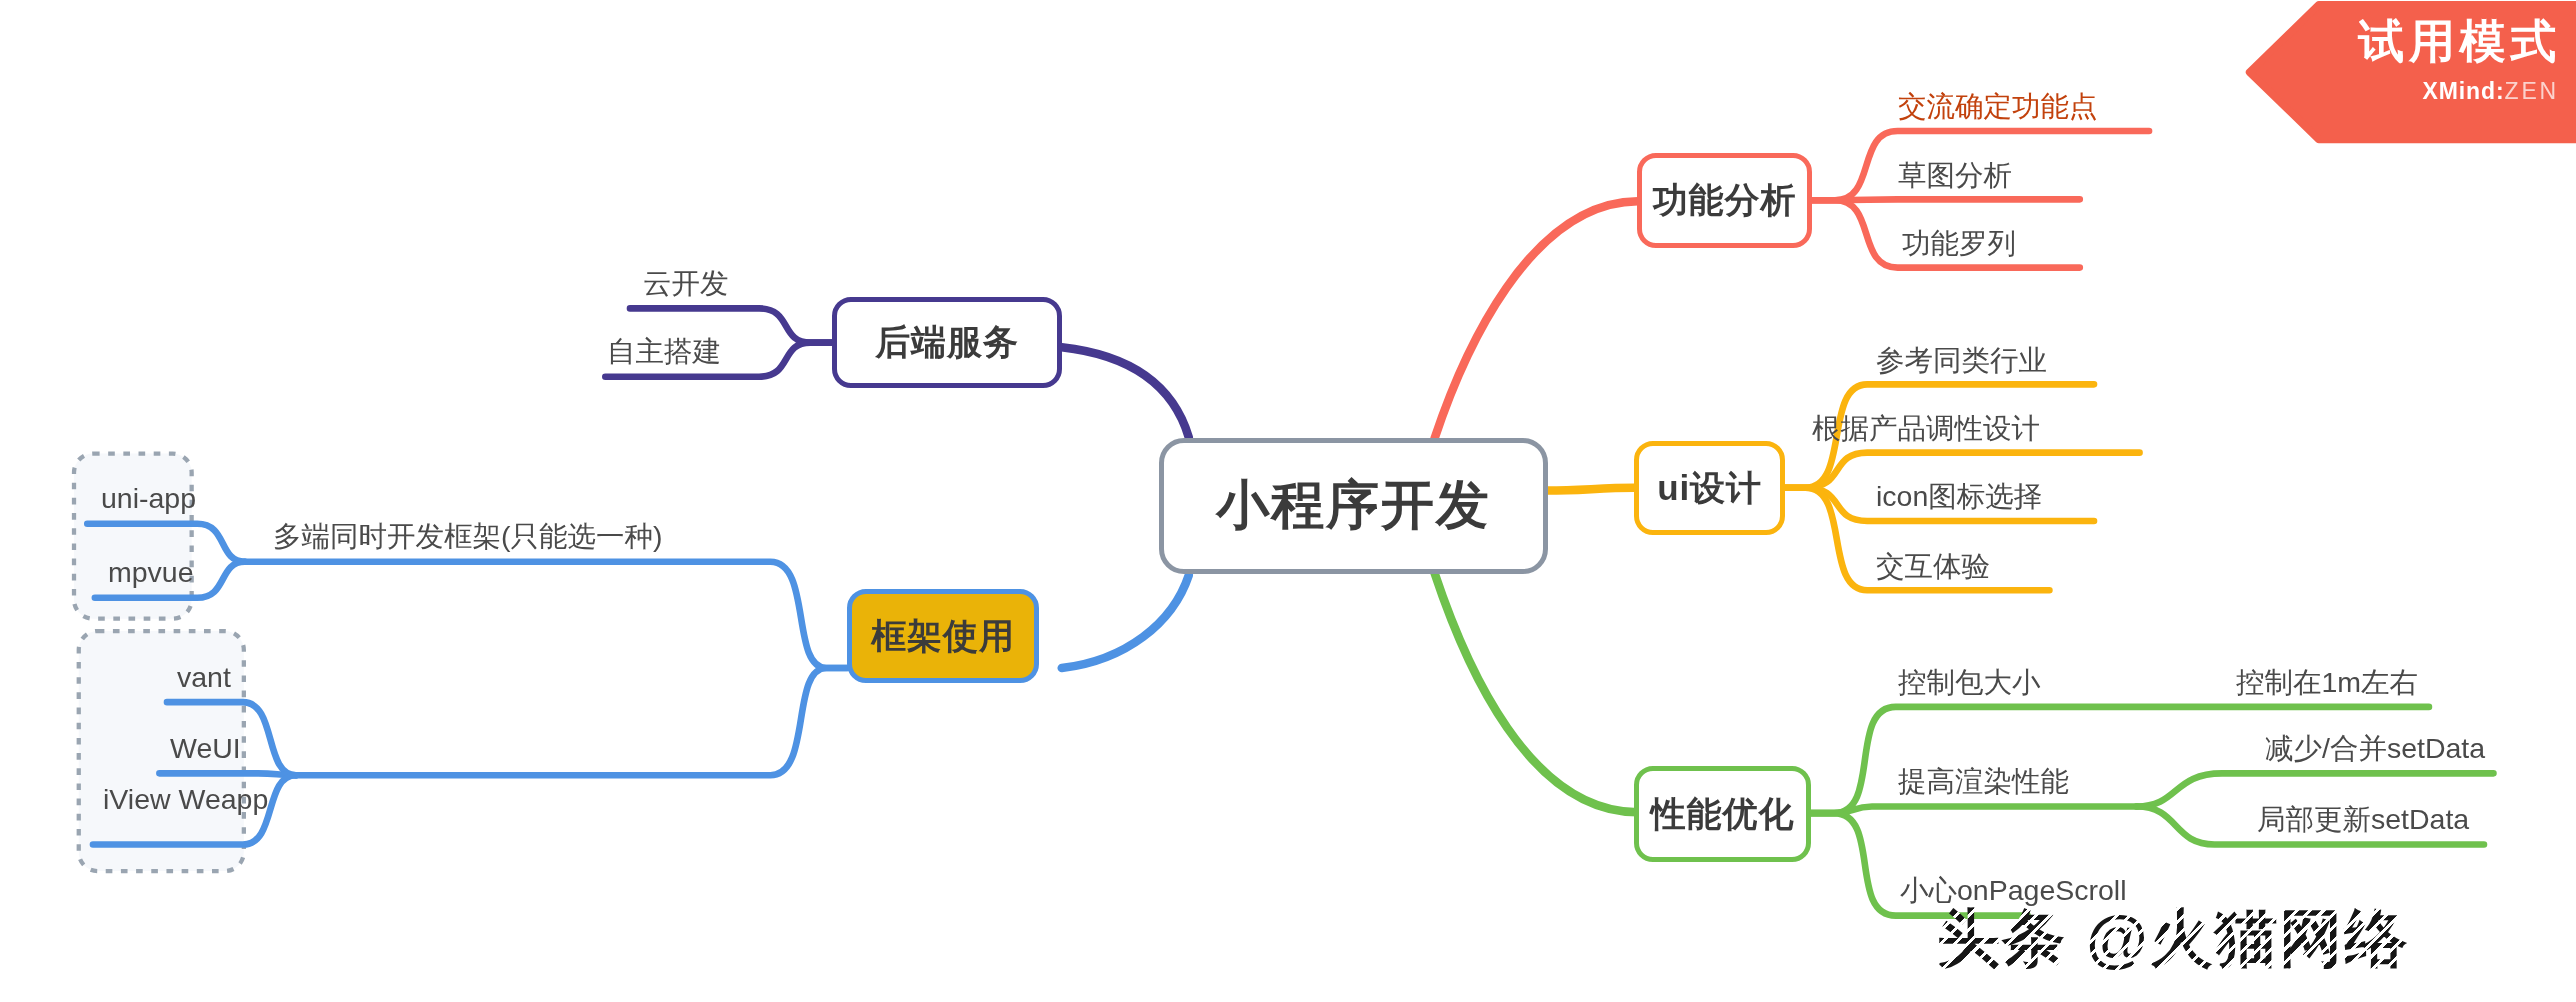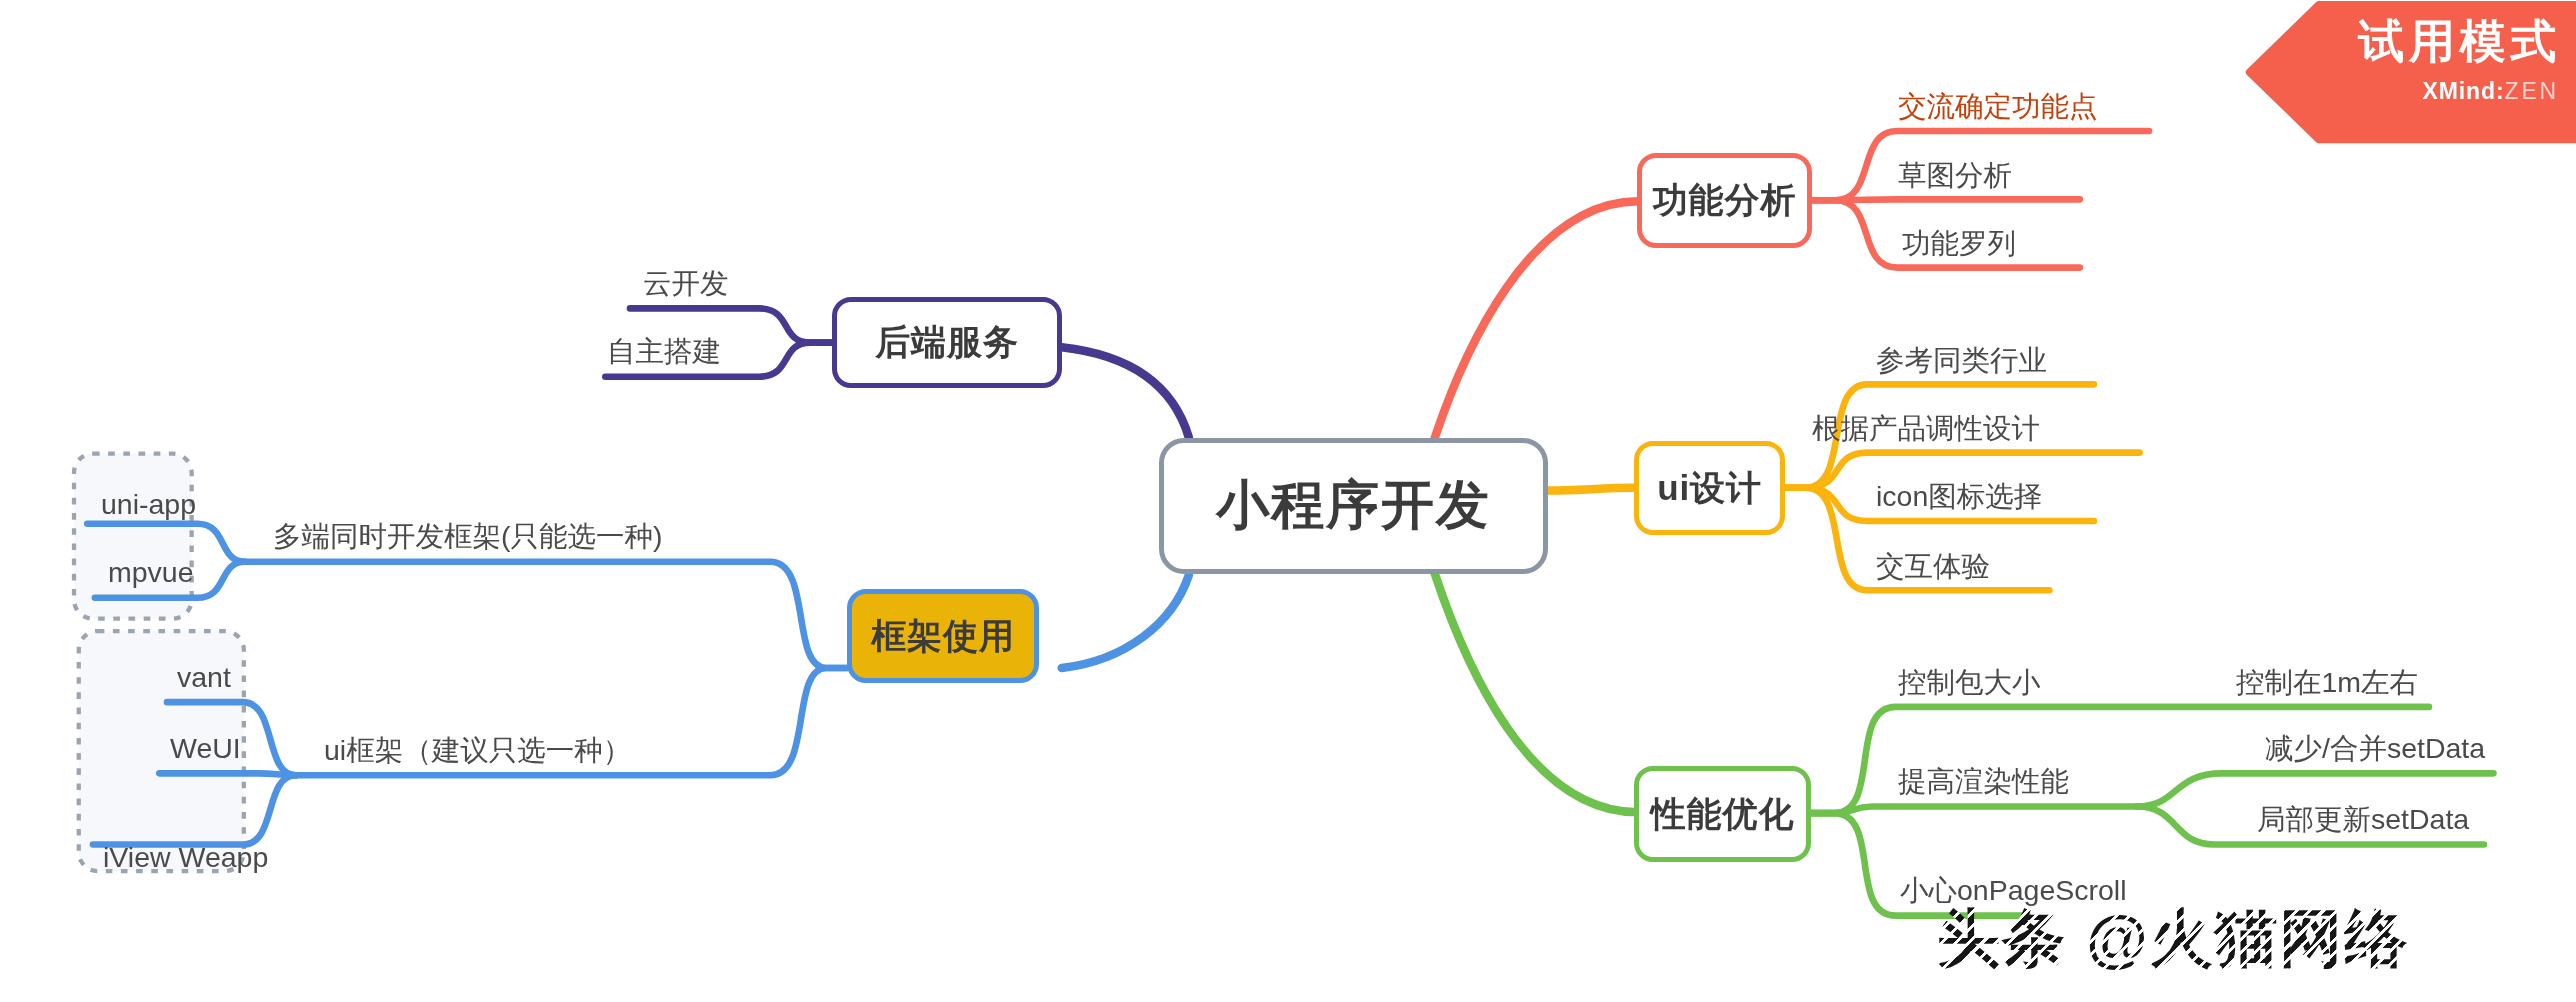--- a/index.html
+++ b/index.html
@@ -90,26 +90,25 @@
   <div class="leaf" style="left: 2236px; top: 663px; color: rgb(74, 74, 74);">控制在1m左右</div>
   <div class="leaf" style="left: 1898px; top: 762px; color: rgb(74, 74, 74);">提高渲染性能</div>
   <div class="leaf" style="left: 2265px; top: 729px; color: rgb(74, 74, 74);">减少/合并setData</div>
   <div class="leaf" style="left: 2257px; top: 800px; color: rgb(74, 74, 74);">局部更新setData</div>
   <div class="leaf" style="left: 1900px; top: 871px; color: rgb(74, 74, 74);">小心onPageScroll</div>
 
   <div class="leaf" style="left: 643px; top: 264px; color: rgb(74, 74, 74);">云开发</div>
   <div class="leaf" style="left: 607px; top: 332px; color: rgb(74, 74, 74);">自主搭建</div>
 
   <div class="leaf" style="left: 273px; top: 517px; color: rgb(74, 74, 74);">多端同时开发框架(只能选一种)</div>
-  <div class="leaf" style="left: 101px; top: 479px; color: rgb(74, 74, 74); margin-top: 6px;">uni-app</div>
+  <div class="leaf" style="left: 101px; top: 479px; color: rgb(74, 74, 74);">uni-app</div>
   <div class="leaf" style="left: 108px; top: 553px; color: rgb(74, 74, 74);">mpvue</div>
-  <div class="leaf" style="left: 324px; top: 731px; color: rgb(74, 74, 74);">ui框架（建议只选一种）</div>
   <div class="leaf" style="left: 177px; top: 658px; color: rgb(74, 74, 74);">vant</div>
   <div class="leaf" style="left: 170px; top: 729px; color: rgb(74, 74, 74);">WeUI</div>
-  <div class="leaf" style="left: 103px; top: 838px; color: rgb(74, 74, 74);">iView Weapp</div>
+  <div class="leaf" style="left: 103px; top: 780px; color: rgb(74, 74, 74);">iView Weapp</div>
 
   <div class="banner-title" style="color: rgb(255, 255, 255);">试用模式</div>
   <div class="banner-brand" style="color: rgb(255, 255, 255);"><span class="bold">XMind</span><span class="bold">:</span><span class="light">ZEN</span></div>
 
   <div class="watermark">头条 @火猫网络</div>
 
 </div>
 
 
 </body></html>

